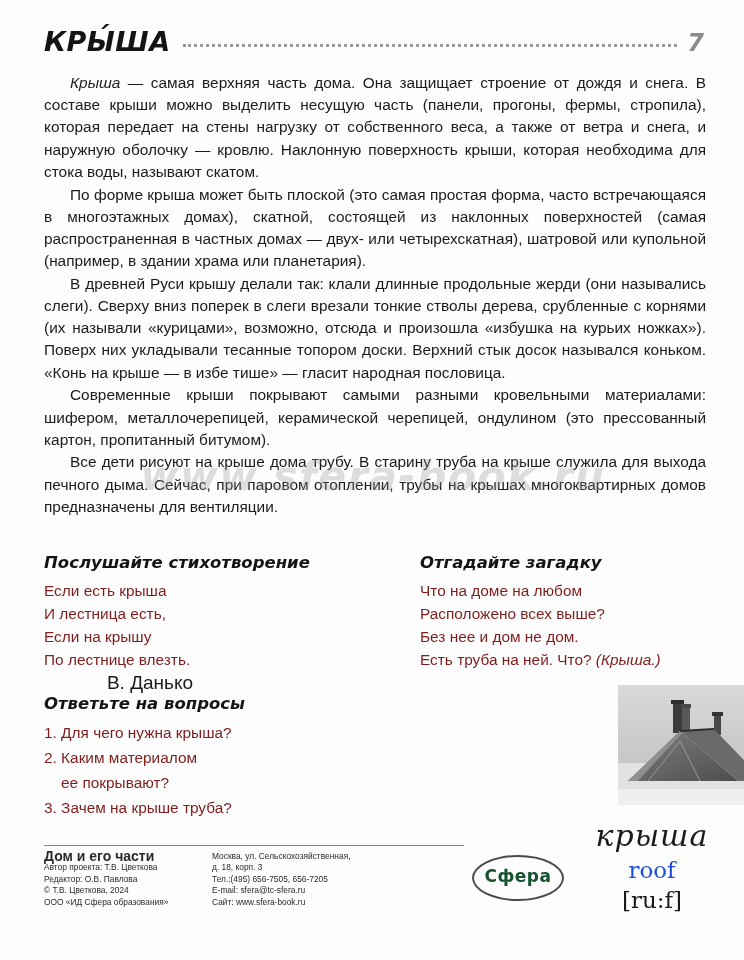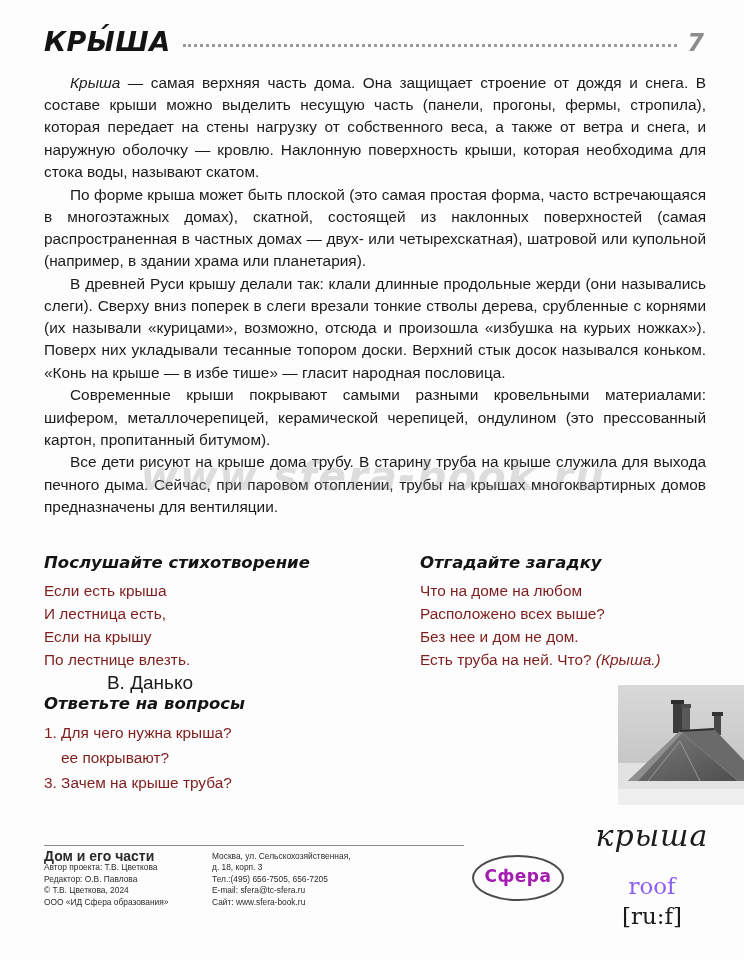--- a/index.html
+++ b/index.html
@@ -171,22 +171,22 @@
   .word-script {
     font-family: "DejaVu Serif", serif;
     font-style: italic;
     font-size: 30px;
     color: #1b1b1b;
     letter-spacing: 1px;
   }
   .word-en {
     font-family: "DejaVu Serif", serif;
     font-size: 23px;
-    margin-top: 20px;
-    color: #8b5cf6;
+    margin-top: 4px;
+    color: #1d4ed8;
   }
   .word-ipa {
     font-family: "DejaVu Serif", serif;
     font-size: 23px;
     margin-top: 4px;
     color: #1b1b1b;
   }
   
   .imprint {
     position: absolute;
@@ -228,21 +228,21 @@
   }
   .logo-text {
     position: absolute;
     left: 0;
     top: 11px;
     width: 92px;
     text-align: center;
     font-family: "DejaVu Sans", sans-serif;
     font-weight: bold;
     font-size: 17px;
-    color: #a21caf;
+    color: #14532d;
     letter-spacing: 0.5px;
   }
 </style>
 </head>
 <body>
 
 <div class="page">
 
   <div class="header">
     <div class="header-title">КРЫ́ША</div>
@@ -266,20 +266,21 @@
       <div class="section-heading">Послушайте стихотворение</div>
       <div class="poem-line">Если есть крыша</div>
       <div class="poem-line">И лестница есть,</div>
       <div class="poem-line">Если на крышу</div>
       <div class="poem-line">По лестнице влезть.</div>
       <div class="poem-author">В. Данько</div>
 
       <div class="questions-block">
         <div class="section-heading">Ответьте на вопросы</div>
         <div class="question-line">1. Для чего нужна крыша?</div>
+        <div class="question-line">2. Каким материалом</div>
         <div class="question-line"><span class="q-indent">ее покрывают?</span></div>
         <div class="question-line">3. Зачем на крыше труба?</div>
       </div>
     </div>
 
     <div class="col-right">
       <div class="section-heading">Отгадайте загадку</div>
       <div class="riddle-line">Что на доме на любом</div>
       <div class="riddle-line">Расположено всех выше?</div>
       <div class="riddle-line">Без нее и дом не дом.</div>

